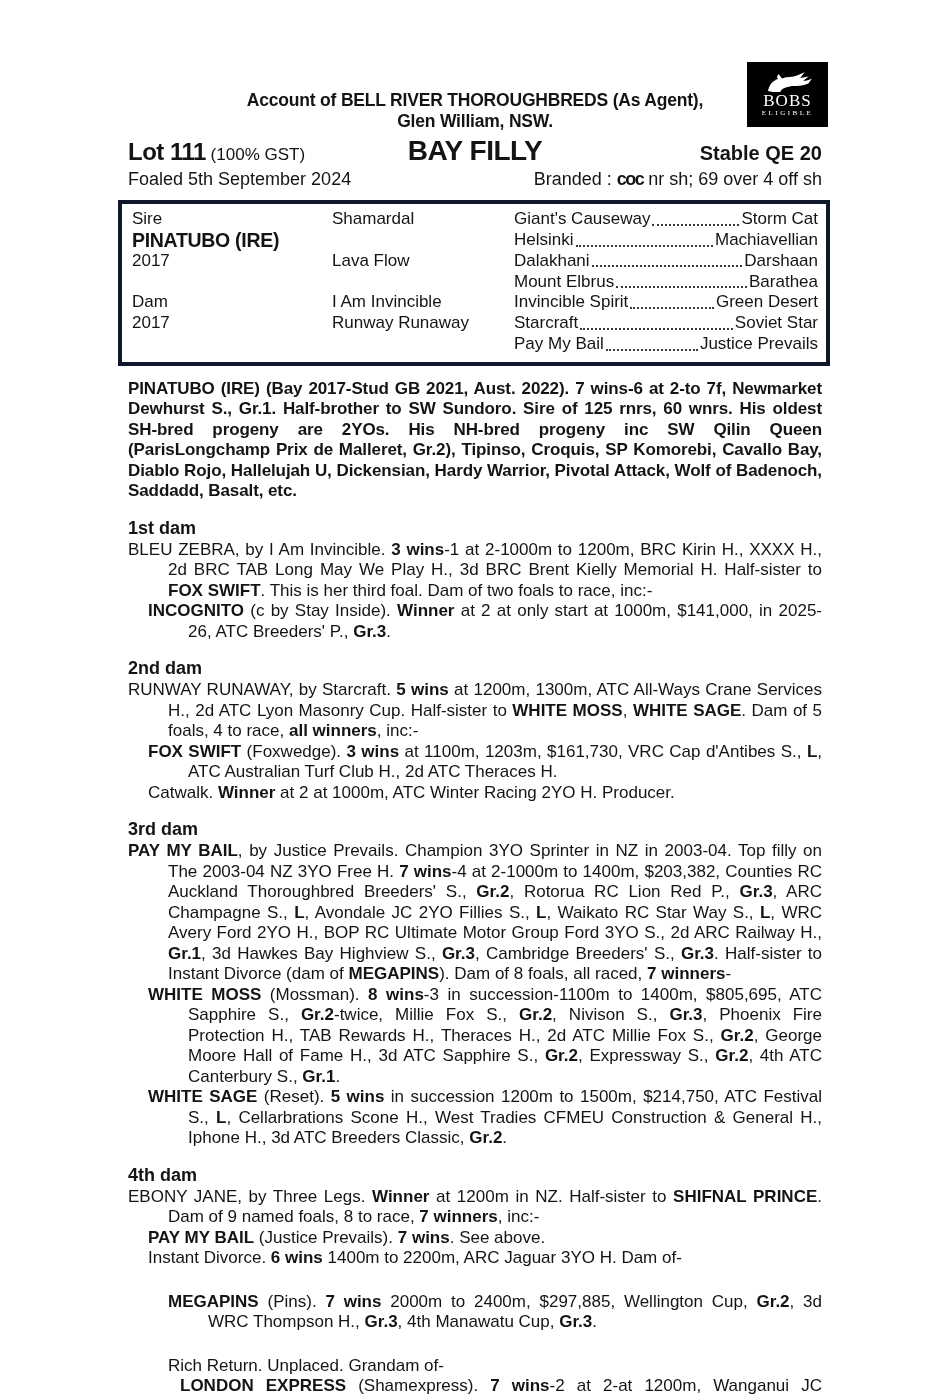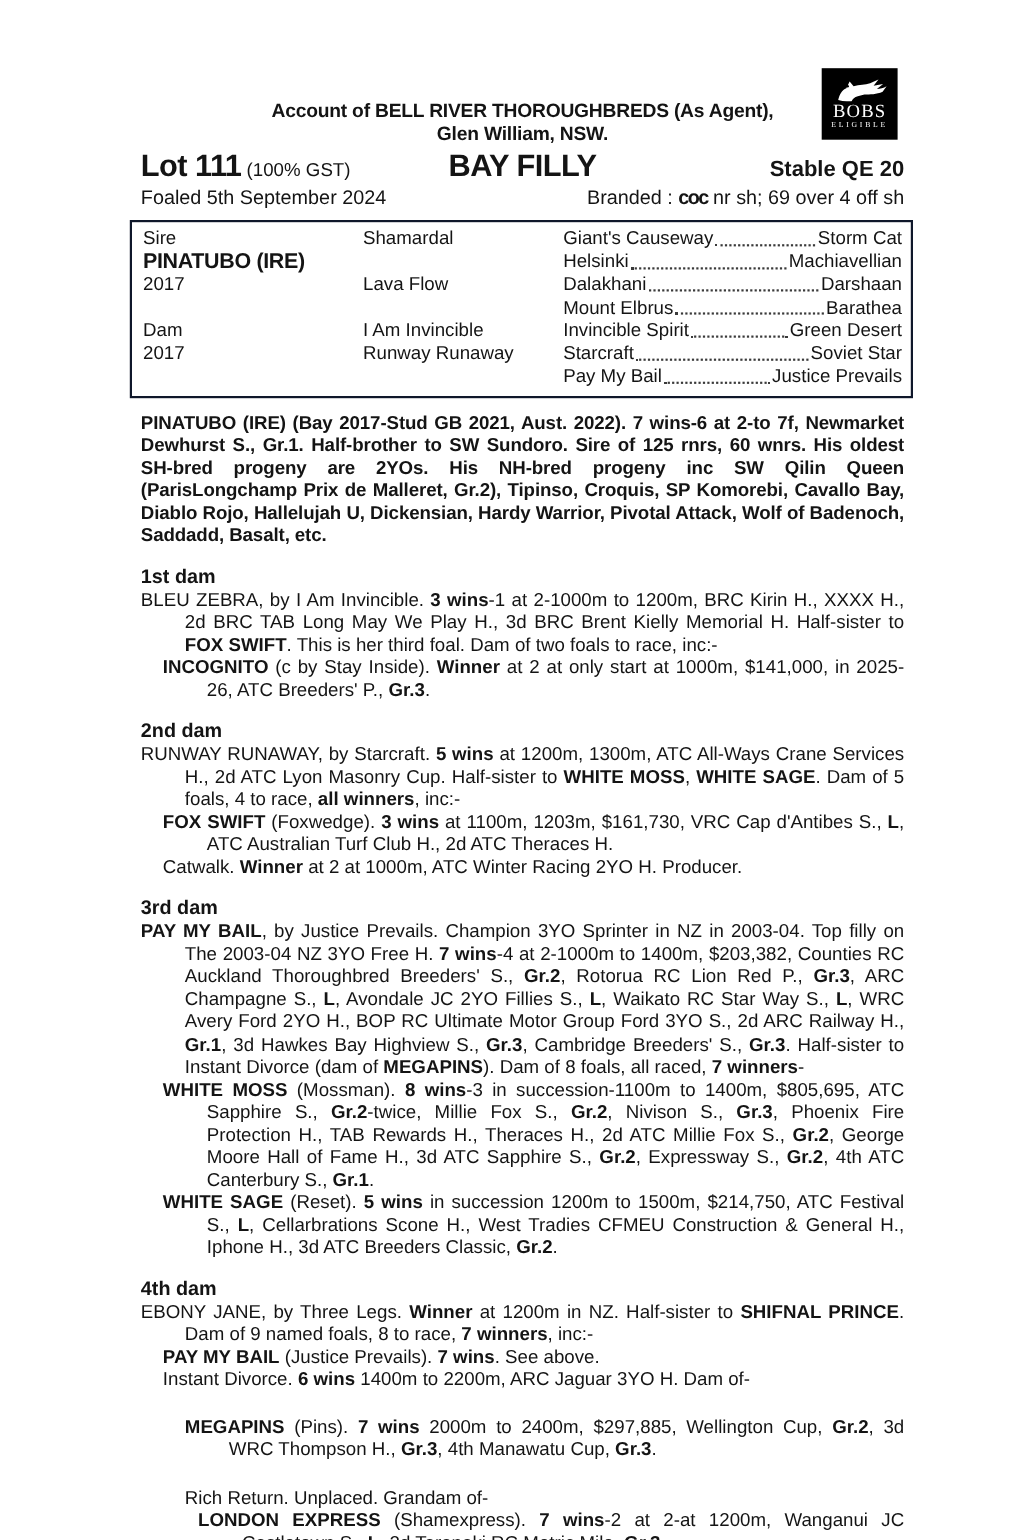--- a/index.html
+++ b/index.html
@@ -8,43 +8,43 @@
     position:relative; width:938px; min-height:1400px; margin:0 auto;
     background:#ffffff; color:#141414;
     font-family:"Liberation Sans","DejaVu Sans",sans-serif;
     font-size:17px; line-height:20.5px;
   }
   b { font-weight:700; }
   .content { padding:90px 116px 30px 128px; }
 
   
   .bobs {
-    position:absolute; left:747px; top:62px; width:69px; height:65px;
+    position:absolute; left:747px; top:62px; width:81px; height:65px;
     background:#000; color:#fff; text-align:center; padding-top:4px;
   }
   .bobs svg { display:block; margin:0 auto; }
   .bobs-word { font-family:"Liberation Serif","DejaVu Serif",serif; font-size:17px; letter-spacing:1px; line-height:17px; }
   .bobs-sub  { font-family:"Liberation Serif","DejaVu Serif",serif; font-size:7px; letter-spacing:2.5px; line-height:9px; }
 
   
   .account { text-align:center; font-weight:700; font-size:17.5px; line-height:21px; letter-spacing:-0.2px; }
   .lot-row { display:flex; align-items:baseline; margin-top:9px; }
   .lot-left  { width:262px; white-space:nowrap; }
   .lot-mid   { flex:1; text-align:center; }
   .lot-right { width:262px; text-align:right; }
-  .lot-num   { font-weight:700; font-size:28px; letter-spacing:-0.5px; }
+  .lot-num   { font-weight:700; font-size:24px; letter-spacing:-0.5px; }
   .gst       { font-size:17px; }
   .sex-title { font-weight:700; font-size:28px; letter-spacing:-0.5px;text-align:center; }
   .stable    { font-weight:700; font-size:20px; }
   .foal-row  { display:flex; justify-content:space-between; align-items:baseline; margin-top:3px; font-size:18px; }
   .brand-sym { font-weight:700; letter-spacing:-1.5px; }
 
   
   .ped-box {
-    border:2px solid #0f172a; margin:11px -8px 0 -10px;
+    border:4px solid #0f172a; margin:11px -8px 0 -10px;
     padding:5px 8px 7px 10px;
   }
   .ped-row { display:flex; height:20.8px; }
   .c1 { width:200px; }
   .c2 { width:182px; }
   .c3 { flex:1; display:flex; align-items:flex-end; }
   .c3 .rgt { text-align:right; }
   .leader { flex:1; min-width:8px; margin:0 2px 4px; border-bottom:2px dotted #3a3a3a; }
   .ped-row.name-row .c1 { font-weight:700; font-size:19.5px; letter-spacing:-0.3px; }
 

